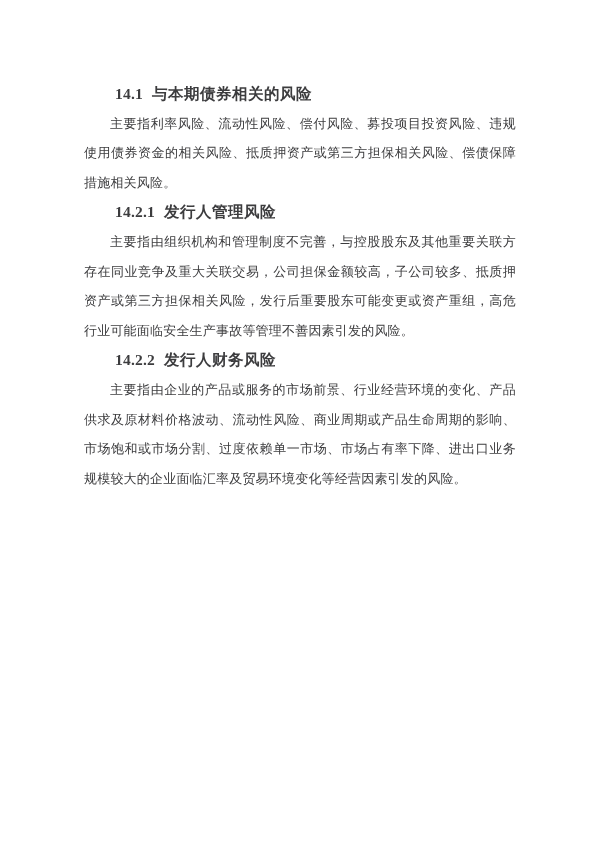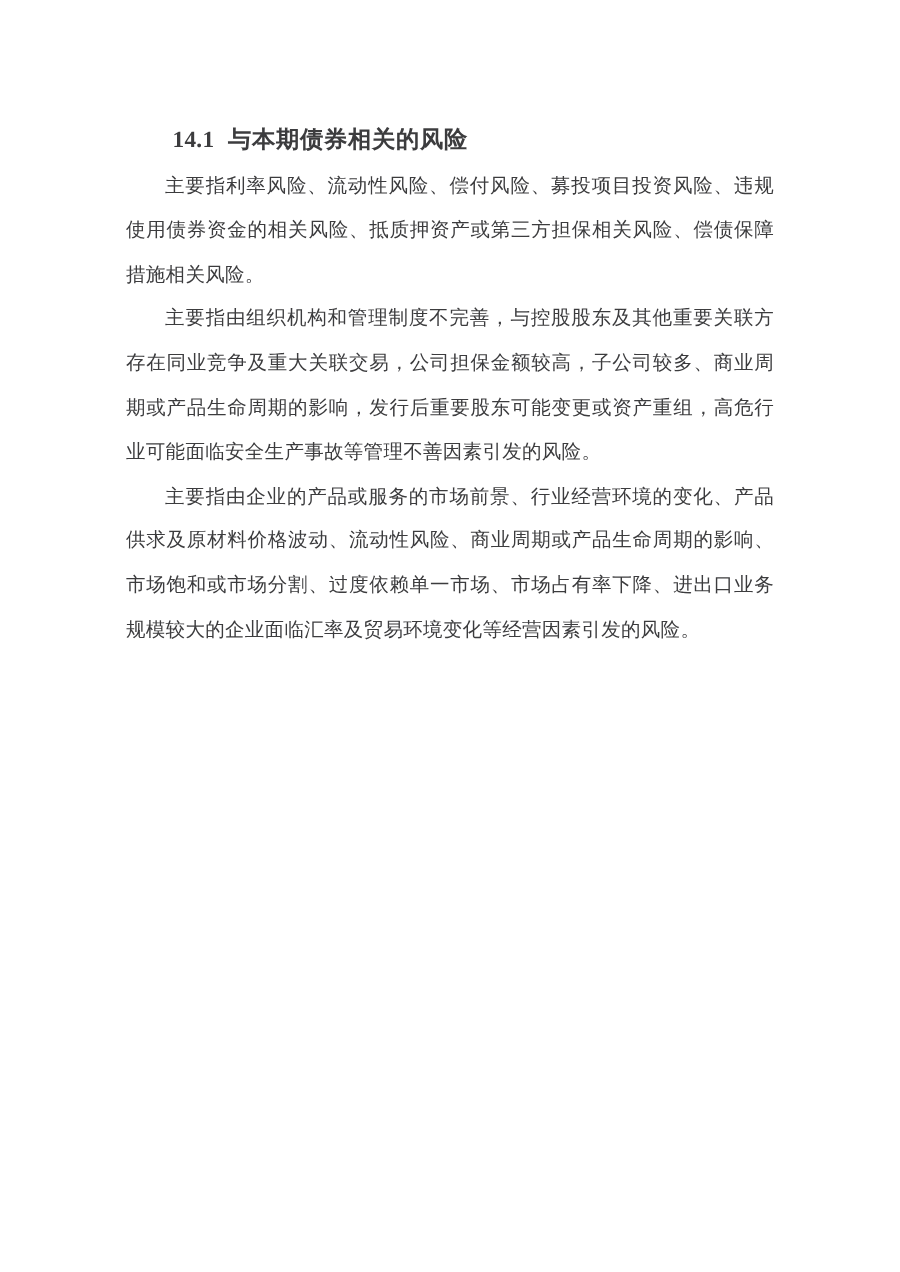--- a/index.html
+++ b/index.html
@@ -59,21 +59,23 @@
 </head>
 <body>
 
 <div class="page">
   <div class="content">
 
     <h2 class="heading"><span class="num">14.1</span><span class="title">与本期债券相关的风险</span></h2>
     <p class="para">主要指利率风险、流动性风险、偿付风险、募投项目投资风险、违规使用债券资金的相关风险、抵质押资产或第三方担保相关风险、偿债保障措施相关风险。</p>
 
 
-    <p class="para">主要指由组织机构和管理制度不完善，与控股股东及其他重要关联方存在同业竞争及重大关联交易，公司担保金额较高，子公司较多、商业周期或产品生命周期的影响，发行后重要股东可能变更或资产重组，高危行业可能面临安全生产事故等管理不善因素引发的风险。</p>
+    <h3 class="heading"><span class="num">14.2.1</span><span class="title">发行人管理风险</span></h3>
+    <p class="para">主要指由组织机构和管理制度不完善，与控股股东及其他重要关联方存在同业竞争及重大关联交易，公司担保金额较高，子公司较多、抵质押资产或第三方担保相关风险，发行后重要股东可能变更或资产重组，高危行业可能面临安全生产事故等管理不善因素引发的风险。</p>
 
+    <h3 class="heading"><span class="num">14.2.2</span><span class="title">发行人财务风险</span></h3>
 
     <p class="para">主要指由企业的产品或服务的市场前景、行业经营环境的变化、产品供求及原材料价格波动、流动性风险、商业周期或产品生命周期的影响、市场饱和或市场分割、过度依赖单一市场、市场占有率下降、进出口业务规模较大的企业面临汇率及贸易环境变化等经营因素引发的风险。</p>
 
   </div>
 
   <div class="page-number">9</div>
 </div>
 
 </body></html>

